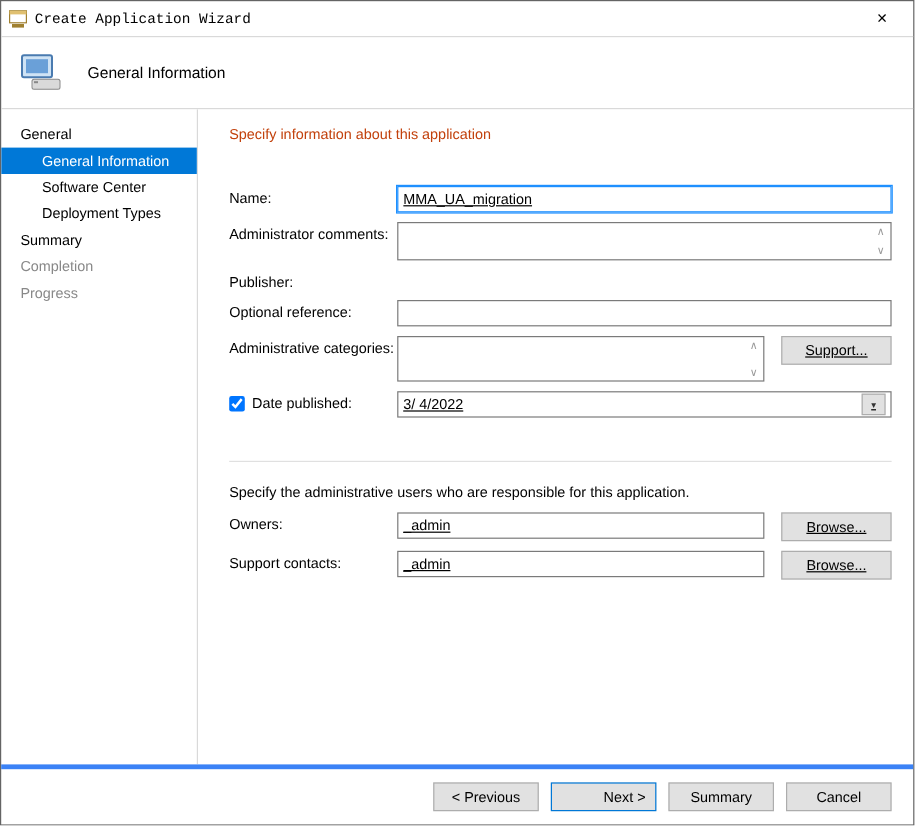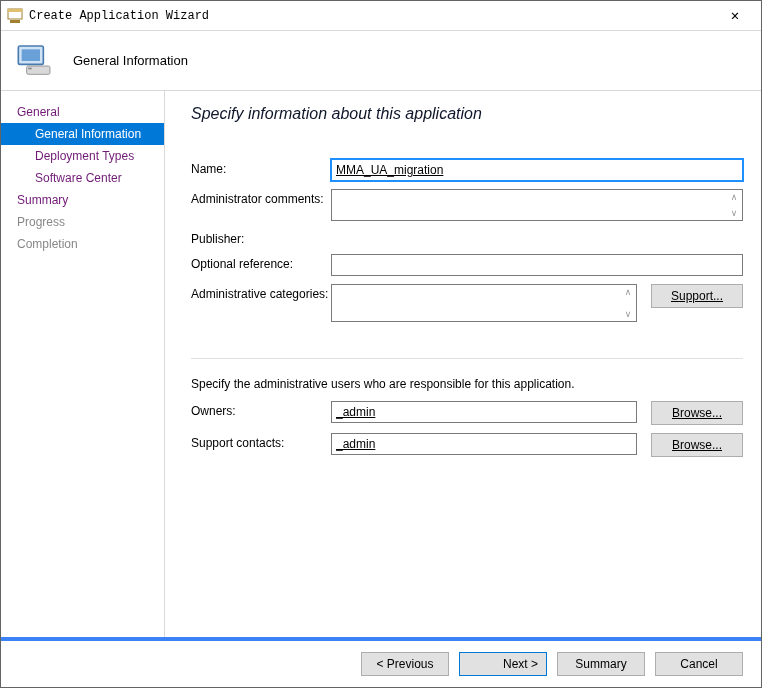--- a/index.html
+++ b/index.html
@@ -68,46 +68,45 @@
   overflow: hidden;
 }
 .sidebar {
   width: 164px;
   border-right: 1px solid #d9d9d9;
   box-sizing: border-box;
   padding-top: 10px;
 }
 .sidebar .navitem {
   padding: 3px 0 3px 16px;
-  color: #701a75;
+  color: #000000;
   cursor: pointer;
   font-size:12px;
   line-height:16px;
 }
 .sidebar .subitem { padding-left: 34px; }
 .sidebar .navitem.selected {
   background: #0078d7;
   color: #fff;
 }
 .sidebar .navitem.disabled {
   color: #888;
   cursor: default;
 }
 .main {
   flex: 1;
   padding: 14px 18px 0 26px;
   box-sizing: border-box;
   overflow: auto;
 }
 .main h2 {
-  color: #0f172a;
+  color: #c2410c;
   font-weight: normal;
-  font-size: 16px;
+  font-size: 12px;
   margin: 0 0 36px 0;
-  font-style: italic;
 }
 .form-row {
   display: flex;
   align-items: flex-start;
   margin-bottom: 8px;
 }
 .form-row .lbl {
   width: 140px;
   padding-top: 3px;
   font-size:12px;
@@ -234,25 +233,25 @@
       </svg>
     </span>
     <span class="section-title">General Information</span>
   </div>
 
   <div class="body">
 
     <div class="sidebar">
       <div class="navitem">General</div>
       <div class="navitem subitem selected">General Information</div>
+      <div class="navitem subitem">Software Center</div>
       <div class="navitem subitem">Deployment Types</div>
-      <div class="navitem subitem">Software Center</div>
       <div class="navitem">Summary</div>
+      <div class="navitem disabled">Completion</div>
       <div class="navitem disabled">Progress</div>
-      <div class="navitem disabled">Completion</div>
     </div>
 
     <div class="main">
       <h2>Specify information about this application</h2>
 
       <div class="form-row">
         <div class="lbl">Name:</div>
         <div class="ctrl">
           <input type="text" class="field focused" value="MMA_UA_migration" style="">
         </div>
@@ -287,20 +286,34 @@
           <div class="admin-cat">
             <div class="scroll-arrows">
                 <span>∧</span>
                 <span>∨</span>
               </div>
           </div>
           <button class="btn" style="min-width:92px">Support...</button>
         </div>
       </div>
 
+      <div class="form-row" style="margin-top:6px;">
+        <div class="lbl">
+          <label class="chk">
+            <input type="checkbox" checked="" style="">
+            <span>Date published:</span>
+          </label>
+        </div>
+        <div class="ctrl">
+          <div class="datepicker">
+            <span>3/  4/2022</span>
+            <span class="dp-btn">▾</span>
+          </div>
+        </div>
+      </div>
 
       <div class="small-gap"></div>
       <div style="border-top:1px solid #e0e0e0;margin-bottom:18px;"></div>
 
       <div class="note">Specify the administrative users who are responsible for this application.</div>
 
       <div class="form-row">
         <div class="lbl">Owners:</div>
         <div class="ctrl" style="gap:14px;">
           <input type="text" class="field" style="flex: 1 1 0%;" value="_admin">

